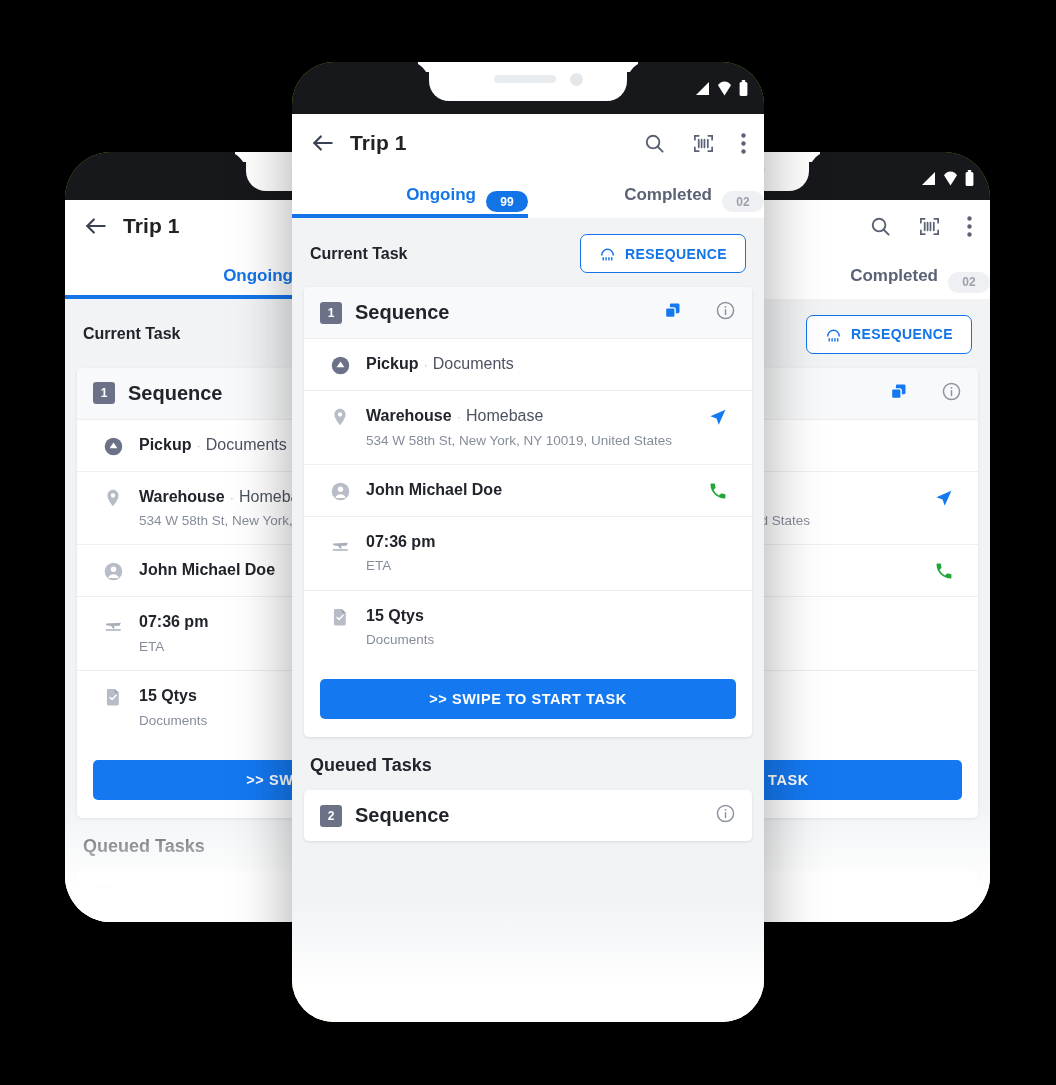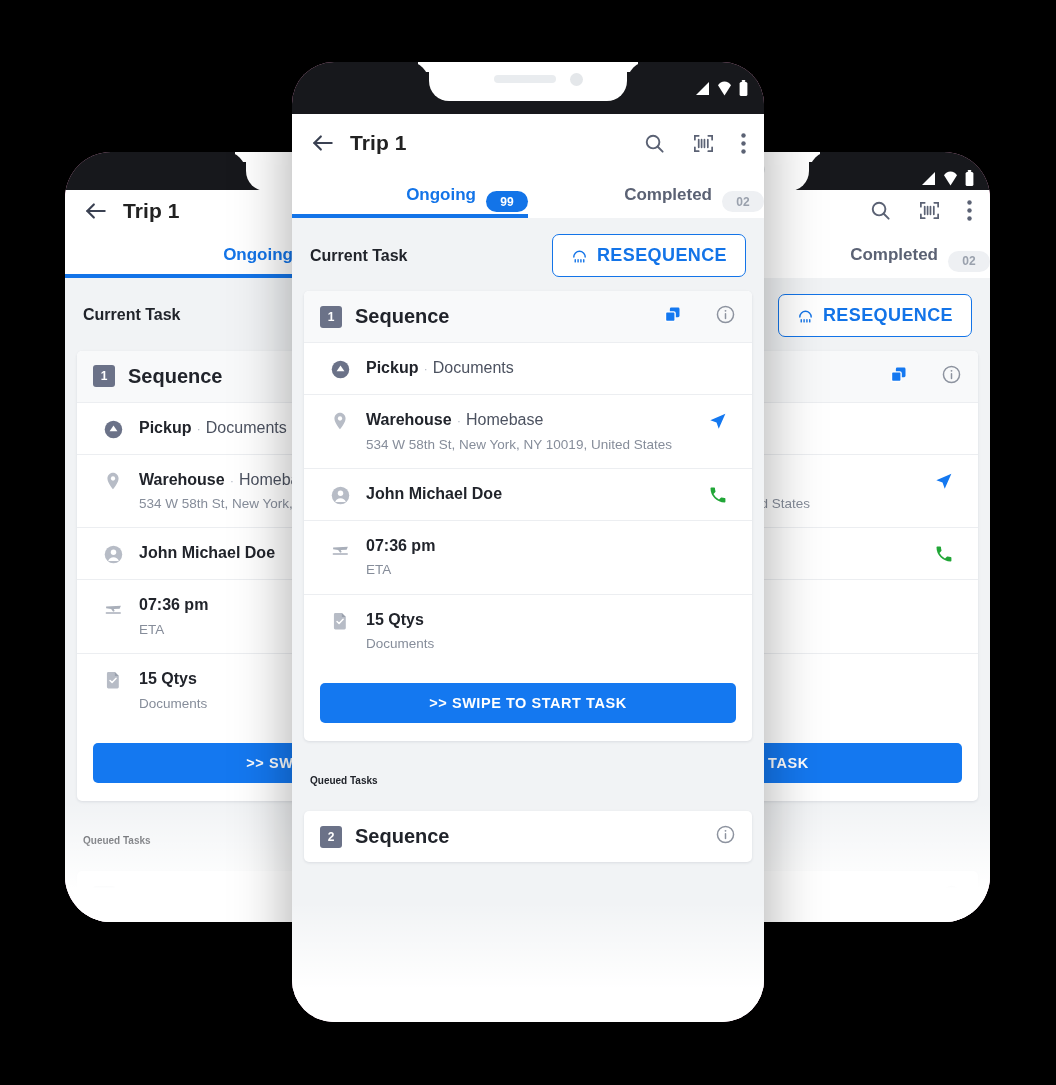--- a/index.html
+++ b/index.html
@@ -8,21 +8,21 @@
     background:#000;
     font-family:"Liberation Sans", sans-serif;
     overflow:hidden;
     position:relative;
   }
   .stage{position:absolute;inset:0;}
 
   
   .phone{
     position:absolute;
-    background:#f9a8d4;
+    background:#84cc16;
     border-radius:46px;
     overflow:hidden;
   }
   .phone-back{
     box-shadow:0 10px 40px rgba(0,0,0,.25);
   }
   .phone.left{ left:65px;  top:152px; width:560px; height:770px; }
   .phone.right{ left:430px; top:152px; width:560px; height:770px; }
   .phone.front{
     left:292px; top:62px; width:472px; height:960px;
@@ -113,21 +113,21 @@
     display:flex;align-items:center;
     padding:16px 18px 14px 18px;
   }
   .section-title{font-size:16px;font-weight:bold;color:#21242b;}
   .reseq-btn{
     margin-left:auto;
     display:flex;align-items:center;gap:9px;
     border:1.6px solid #1374e8;border-radius:7px;
     background:#fff;padding:10px 18px;cursor:pointer;
   }
-  .reseq-label{color:#1374e8;font-size:18px;font-weight:bold;letter-spacing:.4px;}
+  .reseq-label{color:#1374e8;font-size:14px;font-weight:bold;letter-spacing:.4px;}
 
   .card{
     background:#fff;margin:0 12px;border-radius:5px;
     box-shadow:0 1px 3px rgba(20,30,55,.10);
     overflow:hidden;
   }
   .card-head{
     display:flex;align-items:center;gap:13px;
     background:#f8f9fa;padding:13px 16px;
   }
@@ -156,21 +156,21 @@
   .swipe-wrap{padding:16px 16px 18px 16px;}
   .swipe-btn{
     display:flex;align-items:center;justify-content:center;
     height:40px;border-radius:5px;background:#1478f0;cursor:pointer;
   }
   .swipe-btn span{
     color:#fff;font-size:14.5px;font-weight:bold;letter-spacing:.55px;
   }
 
   .queued-title{
-    font-size:10px;font-weight:bold;color:#21242b;padding:18px 18px 25px 18px;margin-top:16px;
+    font-size:18px;font-weight:bold;color:#21242b;padding:18px 18px 14px 18px;
   }
   .queued-card{
     background:#fff;margin:0 12px;border-radius:5px;
     box-shadow:0 1px 3px rgba(20,30,55,.10);
   }
   .queued-row{display:flex;align-items:center;gap:13px;padding:13px 16px;}
   .queued-row .info{margin-left:auto;}
 
   .phone-inner{display:flex;flex-direction:column;height:100%;}
   .fadebot{

